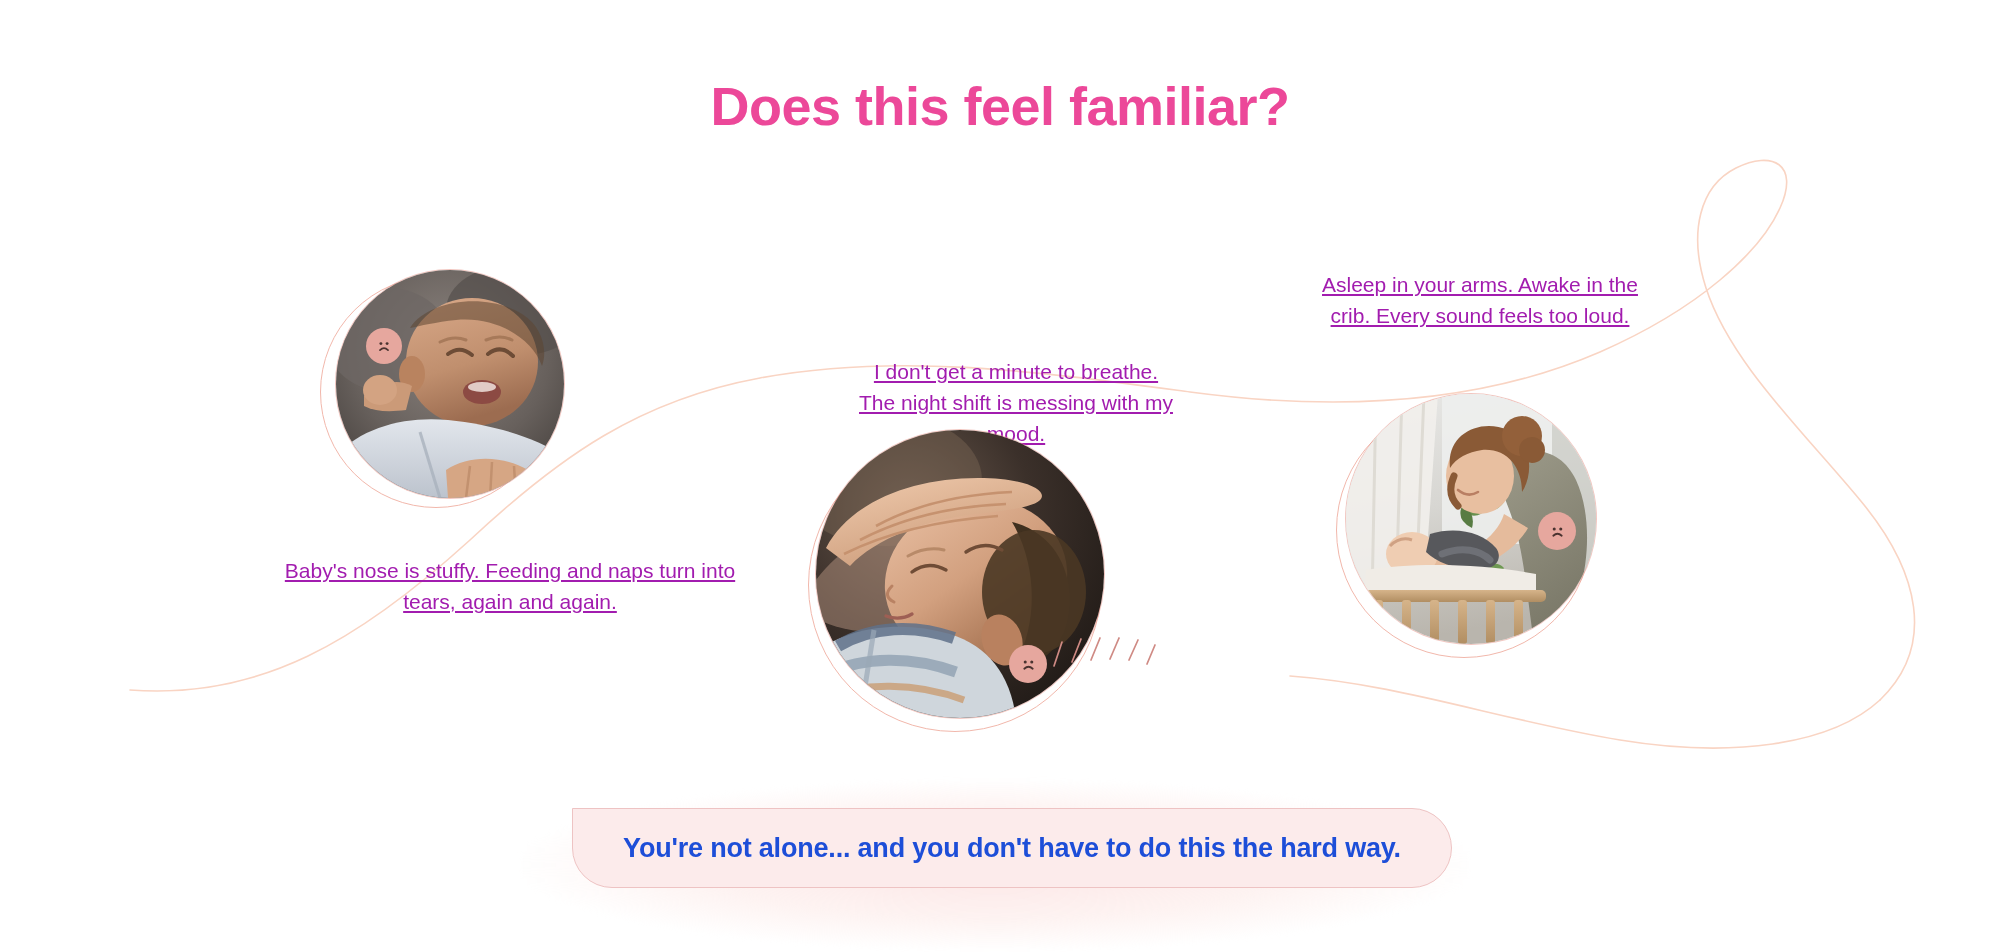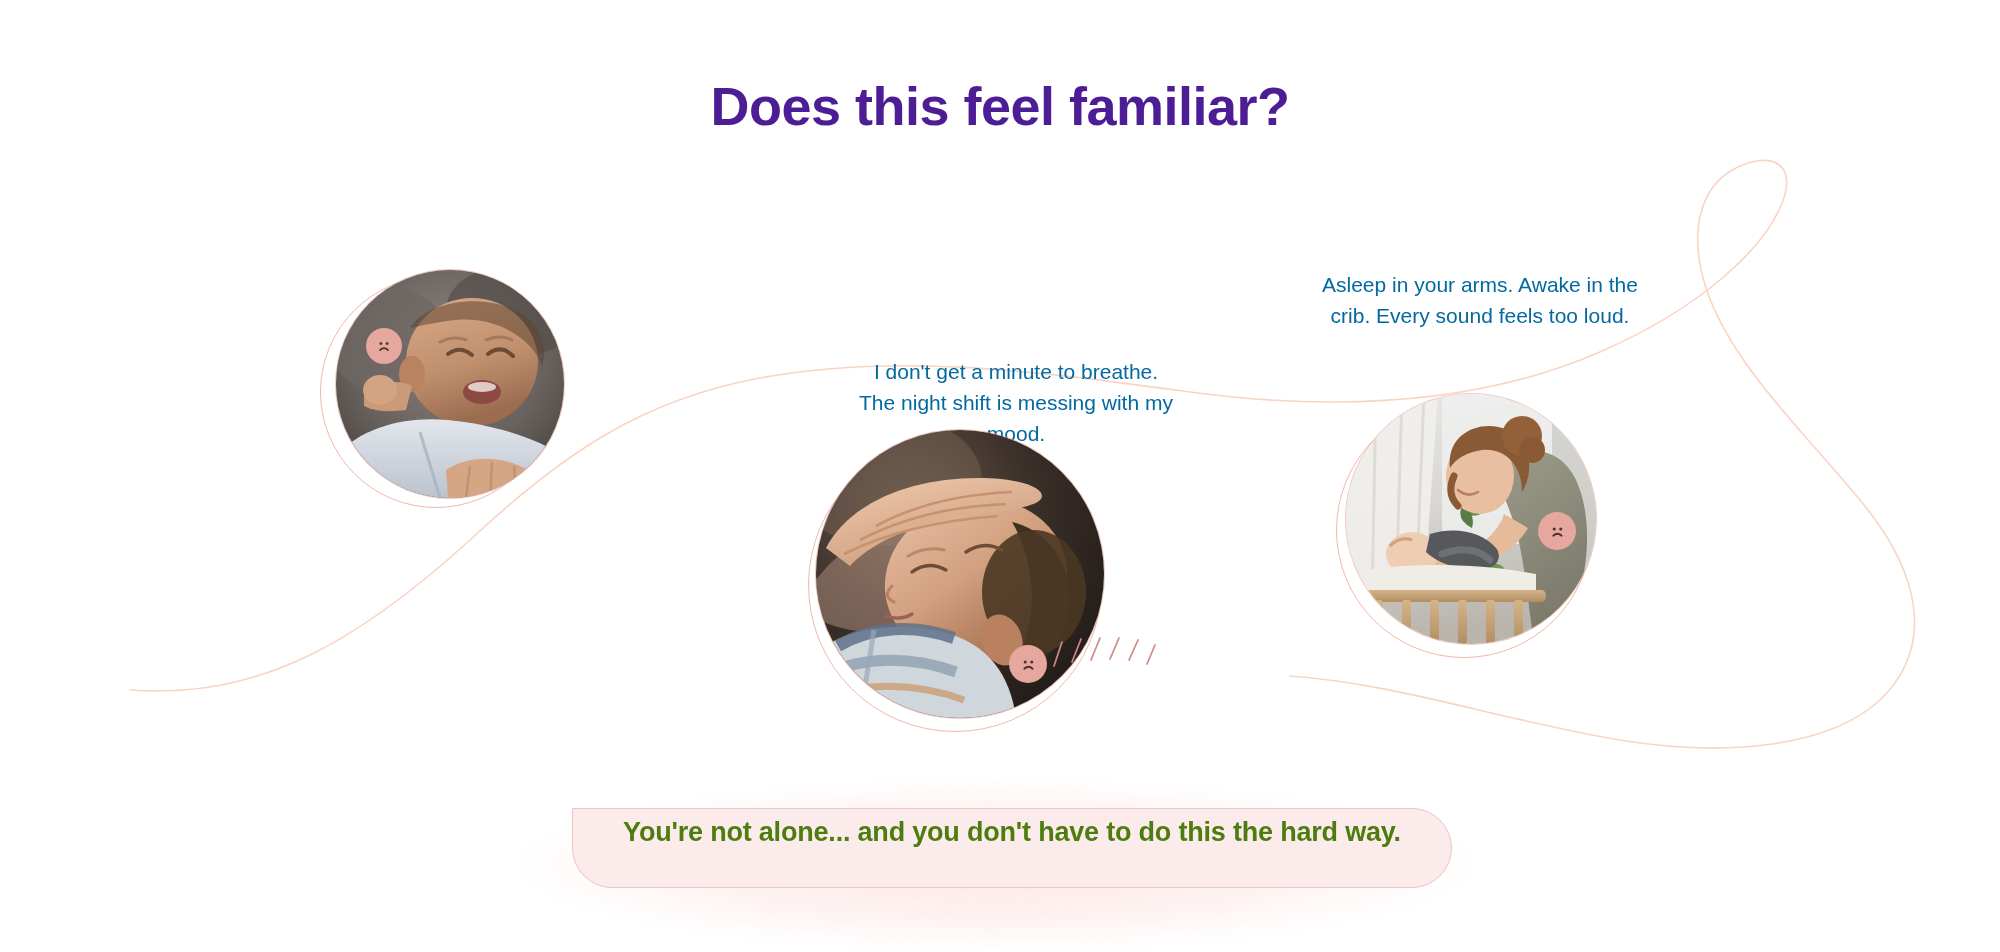--- a/index.html
+++ b/index.html
@@ -12,21 +12,21 @@
   .stage { position:relative; width:2000px; height:952px; background:#fff; }
 
   
   .swoosh { position:absolute; inset:0; width:2000px; height:952px; pointer-events:none; z-index:1; }
 
   
   .headline {
     position:absolute; top:75px; left:0; width:2000px;
     text-align:center;
     font-size:54px; font-weight:700; letter-spacing:-0.5px;
-    color:#4c1d95; line-height:1.15;
+    color:#ec4899; line-height:1.15;
     z-index:5;
   }
 
   
   .card { position:absolute; z-index:4; }
 
   .photo-wrap { position:relative; }
   .photo {
     position:relative;
     border-radius:50%;
@@ -54,42 +54,43 @@
   }
   .badge svg { display:block; }
 
   .hatch { position:absolute; z-index:5; pointer-events:none; }
 
   .caption {
     position:absolute;
     text-align:center;
     font-size:21px;
     line-height:1.47;
-    color:#0369a1;
+    color:#a21caf;
     font-weight:400;
+    text-decoration:underline;
   }
 
   
   .banner-glow {
     position:absolute;
     z-index:2;
     border-radius:60px;
     background:radial-gradient(ellipse at 50% 50%, rgba(252,228,228,0.95) 0%, rgba(253,238,236,0.7) 45%, rgba(255,255,255,0) 72%);
     filter:blur(2px);
   }
   .banner {
     position:absolute;
     z-index:3;
     background:#fcebeb;
     border:1.4px solid #eec3c3;
-    color:#4d7c0f;
+    color:#1d4ed8;
     font-weight:700;
     font-size:27px;
     letter-spacing:-0.2px;
-    display:flex; justify-content:center;
+    display:flex; align-items:center; justify-content:center;
     padding:8px 44px;
     white-space:nowrap;
   }
 </style>
 </head>
 <body>
 
 <div class="stage">
 
   <svg class="swoosh" viewBox="0 0 2000 952" preserveAspectRatio="none">
@@ -156,20 +157,21 @@
 
       <div class="badge" style="left:36px; top:58px; width:36px; height:36px;">
         <svg width="22" height="22" viewBox="0 0 24 24">
           <circle cx="8.6" cy="9.4" r="1.6" fill="#4a3330"></circle>
           <circle cx="15.4" cy="9.4" r="1.6" fill="#4a3330"></circle>
           <path d="M7.6 16.4 q4.4 -4.2 8.8 0" stroke="#4a3330" stroke-width="1.9" fill="none" stroke-linecap="round"></path>
         </svg>
       </div>
     </div>
 
+    <div class="caption" style="left:-48px; top:286px; width:456px;">Baby's nose is stuffy. Feeding and naps turn into tears, again and again.</div>
   </div>
 
   <div class="card" style="left:866px; top:310px; width:300px;">
 
     <div class="caption" style="left:-10px; top:0; width:320px;margin-top:47px;">I don't get a minute to breathe. The night shift is messing with my mood.</div>
 
     <div class="photo-wrap" style="position:absolute; left:-50px; top:120px;">
       <div class="ring" style="left:-8px; top:8px; width:294px; height:294px;"></div>
 
       <div class="photo" style="left:0; top:0; width:288px; height:288px;">

